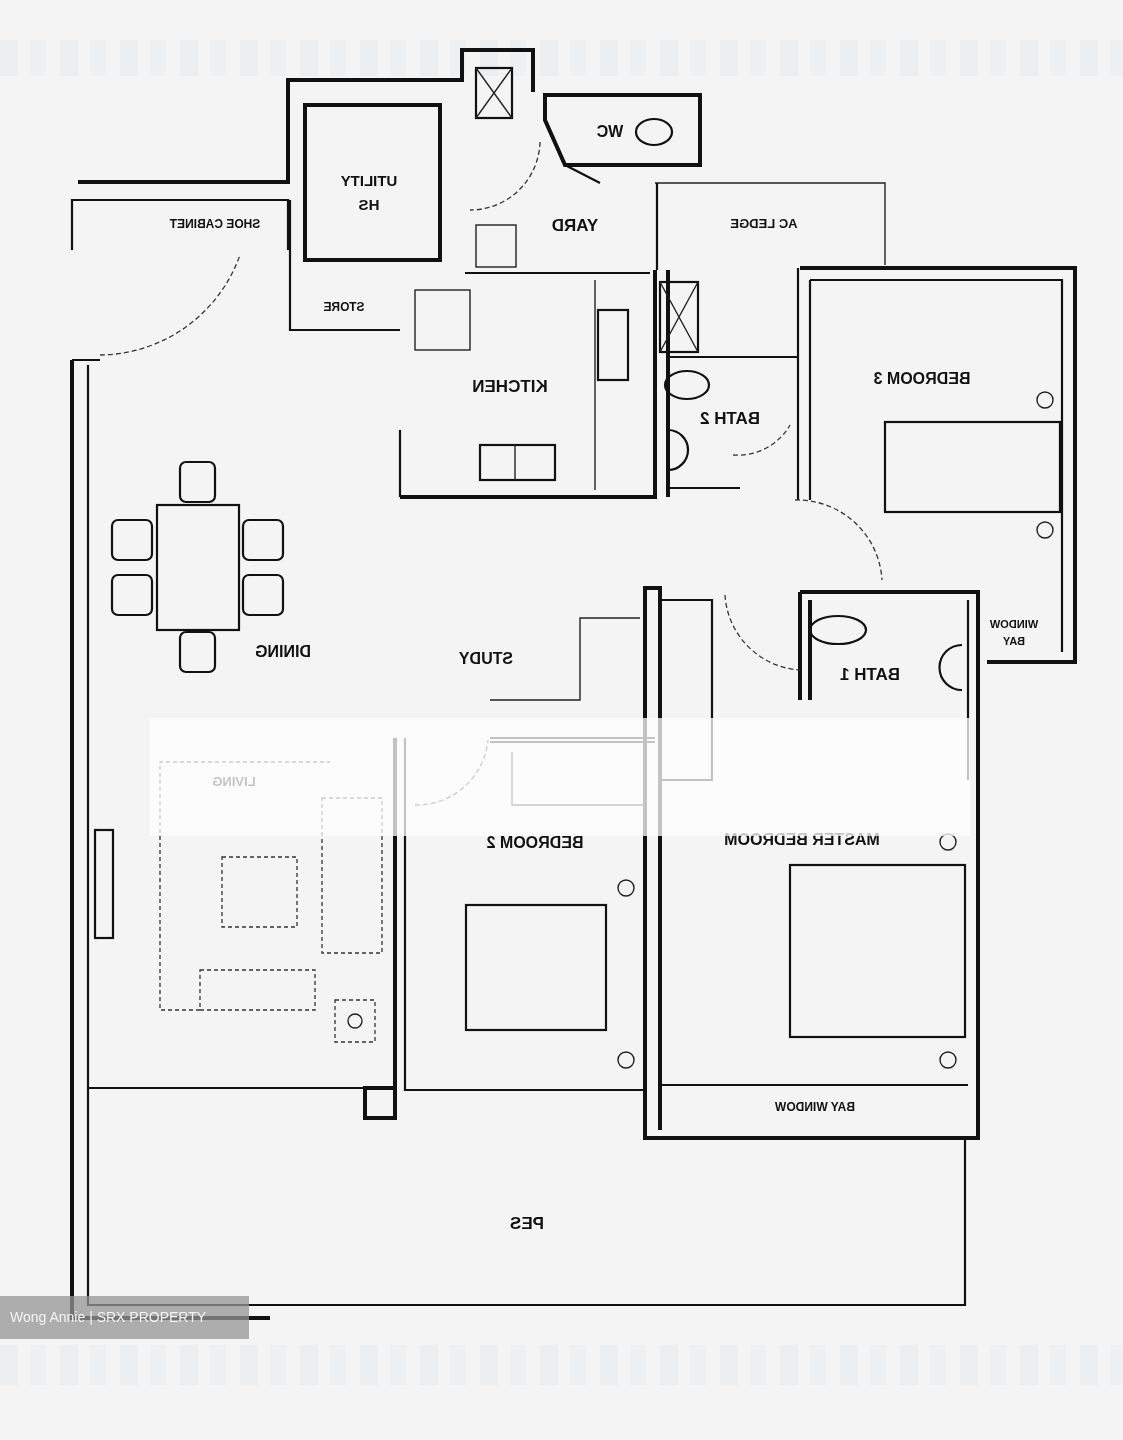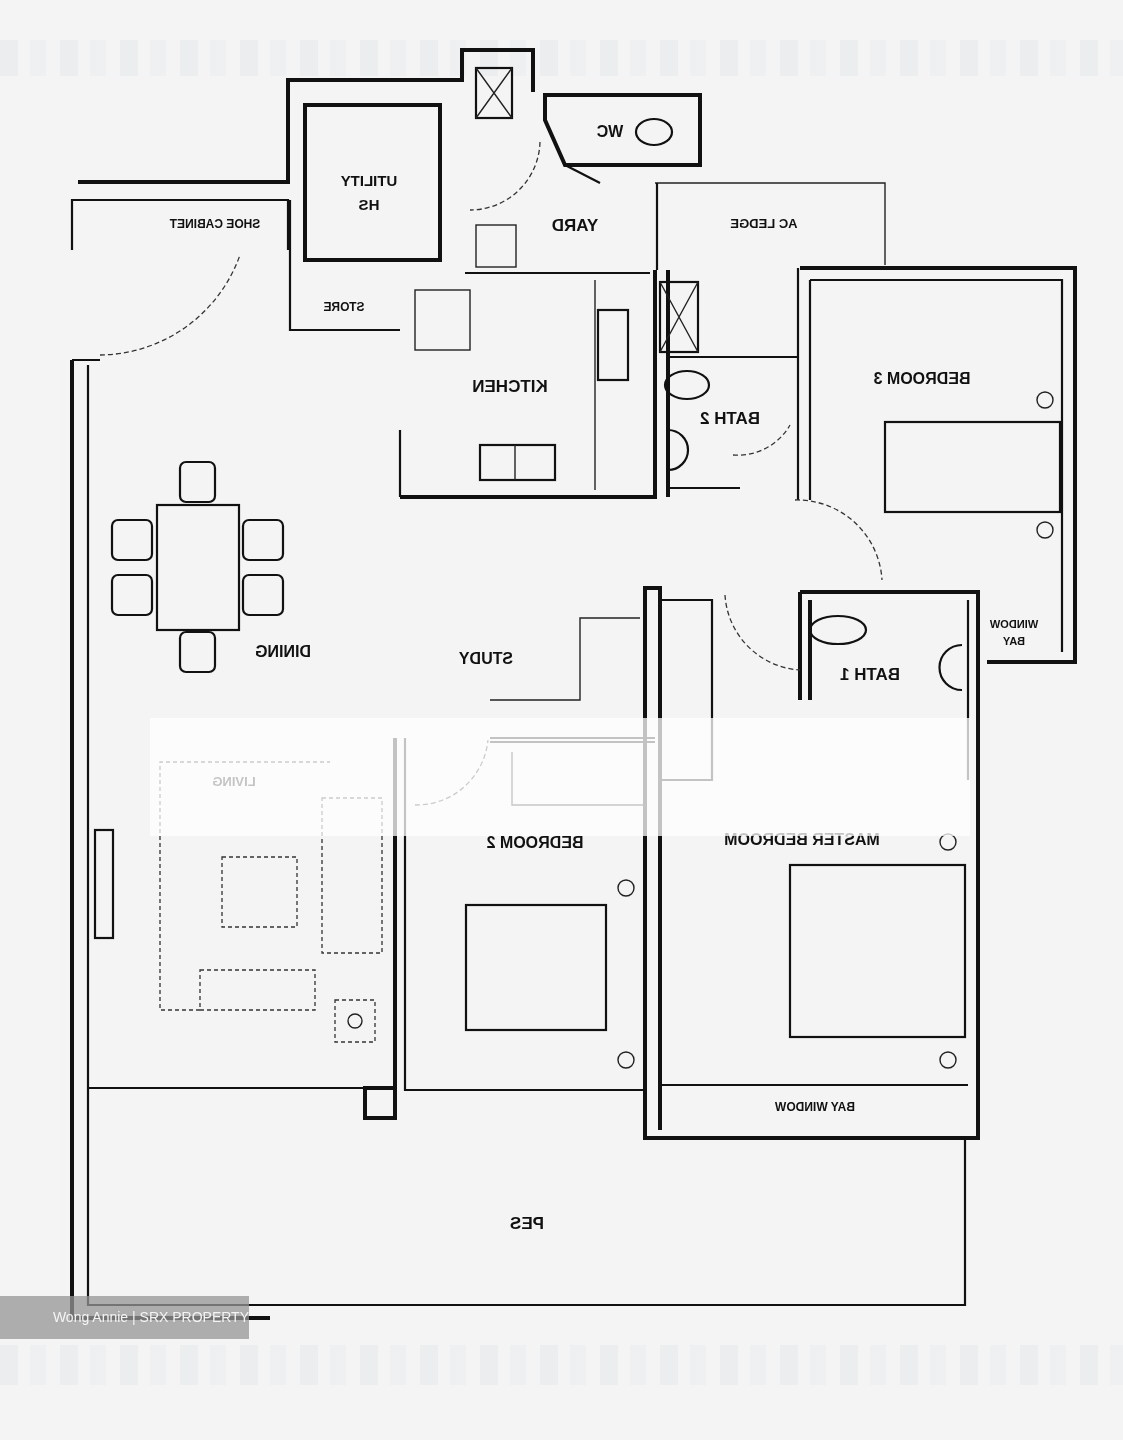--- a/index.html
+++ b/index.html
@@ -10,21 +10,21 @@
   .band.bot{top:1345px;height:40px;}
   svg.plan{position:absolute;left:0;top:0;}
   .wall{fill:none;stroke:#111;stroke-width:4;}
   .wall2{fill:none;stroke:#111;stroke-width:2.2;}
   .thin{fill:none;stroke:#222;stroke-width:1.4;}
   .dash{fill:none;stroke:#333;stroke-width:1.3;stroke-dasharray:4 3;}
   .door{fill:none;stroke:#333;stroke-width:1.3;stroke-dasharray:5 3;}
   .lbl{font-family:"Liberation Sans",sans-serif;font-weight:bold;fill:#111;}
   .haze{position:absolute;left:150px;top:718px;width:820px;height:118px;background:rgba(255,255,255,.75);}
   .watermark{position:absolute;left:0;top:1296px;width:249px;height:43px;background:rgba(150,150,150,.75);
-    color:#f4f4f4;font-size:14px;line-height:43px;padding-left:0;box-sizing:border-box;white-space:nowrap;text-align:right;}
+    color:#f4f4f4;font-size:14px;line-height:43px;padding-left:10px;box-sizing:border-box;white-space:nowrap;}
 </style>
 </head>
 <body>
 
 <div class="band top"></div>
 <div class="band bot"></div>
 
 <svg class="plan" width="1123" height="1440" viewBox="0 0 1123 1440">
 
   <g>

